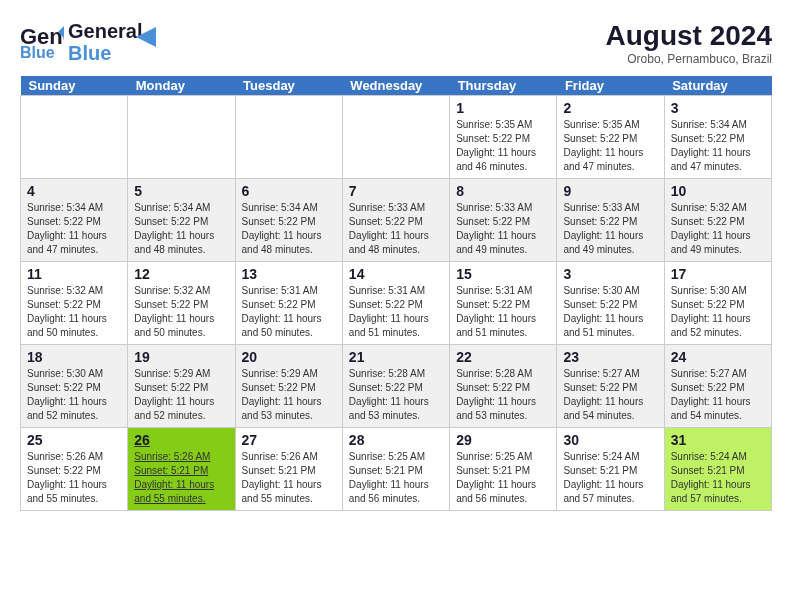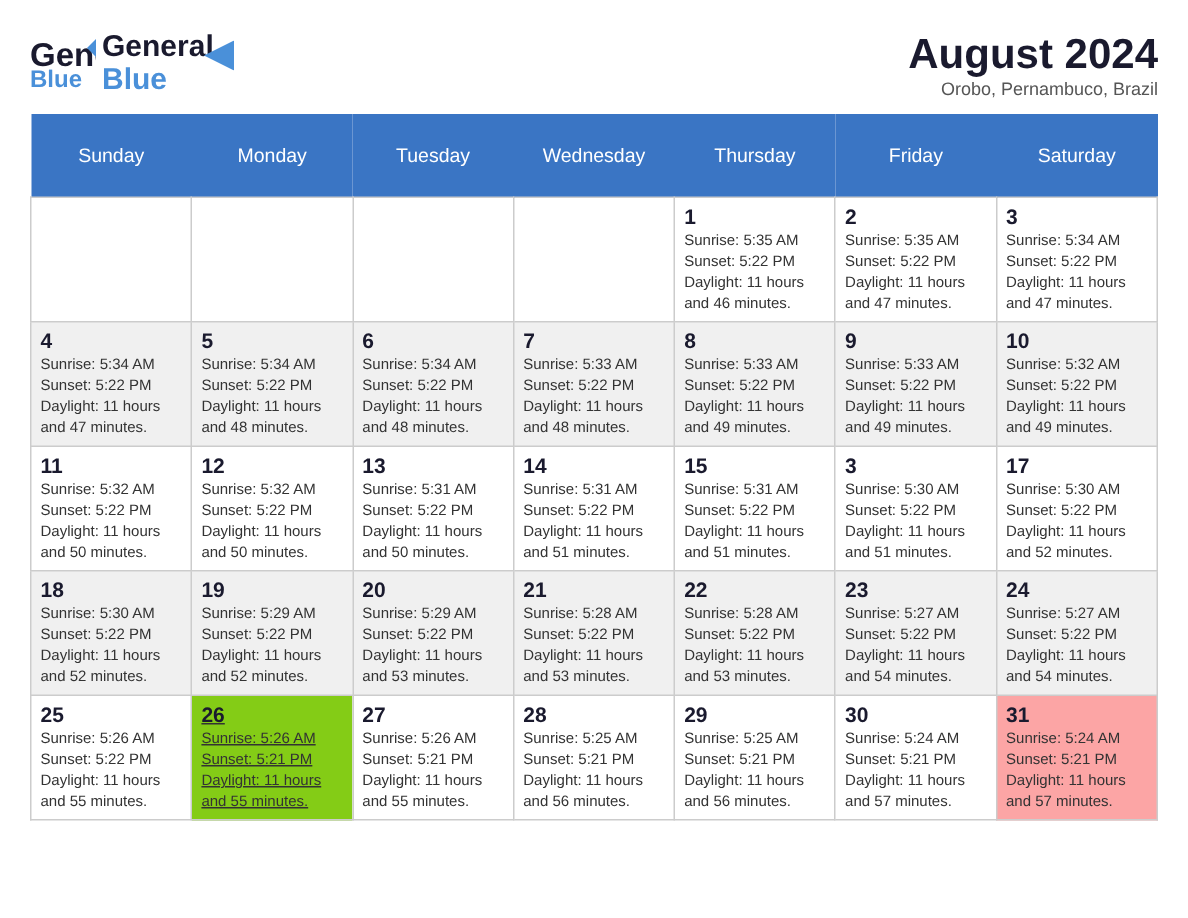--- a/index.html
+++ b/index.html
@@ -25,24 +25,24 @@
       text-align: right;
     }
     table {
       width: 100%;
       border-collapse: collapse;
       table-layout: fixed;
     }
     th {
       background-color: #3a75c4;
       color: white;
-      text-align: center;
-      padding: 20px 8px;
+      text-align: left;
+      padding: 2px 8px;
       font-size: 13px;
-      font-weight: normal;
+      font-weight: bold;
     }
     td {
       border: 1px solid #ccc;
       vertical-align: top;
       padding: 4px 6px;
       font-size: 10.5px;
       color: #333;
       height: 80px;
     }
     .day-num {
@@ -317,21 +317,21 @@
 Daylight: 11 hours
 and 56 minutes.</div>
         </td>
         <td style="background-color: rgb(255, 255, 255);">
           <span class="day-num">30</span>
           <div class="day-info" style="white-space: pre-line;">Sunrise: 5:24 AM
 Sunset: 5:21 PM
 Daylight: 11 hours
 and 57 minutes.</div>
         </td>
-        <td style="background-color: #fca5a5;">
+        <td style="background-color: #bef264;">
           <span class="day-num">31</span>
           <div class="day-info" style="white-space: pre-line;">Sunrise: 5:24 AM
 Sunset: 5:21 PM
 Daylight: 11 hours
 and 57 minutes.</div>
         </td>
       </tr>
     </tbody>
 </table>
 

